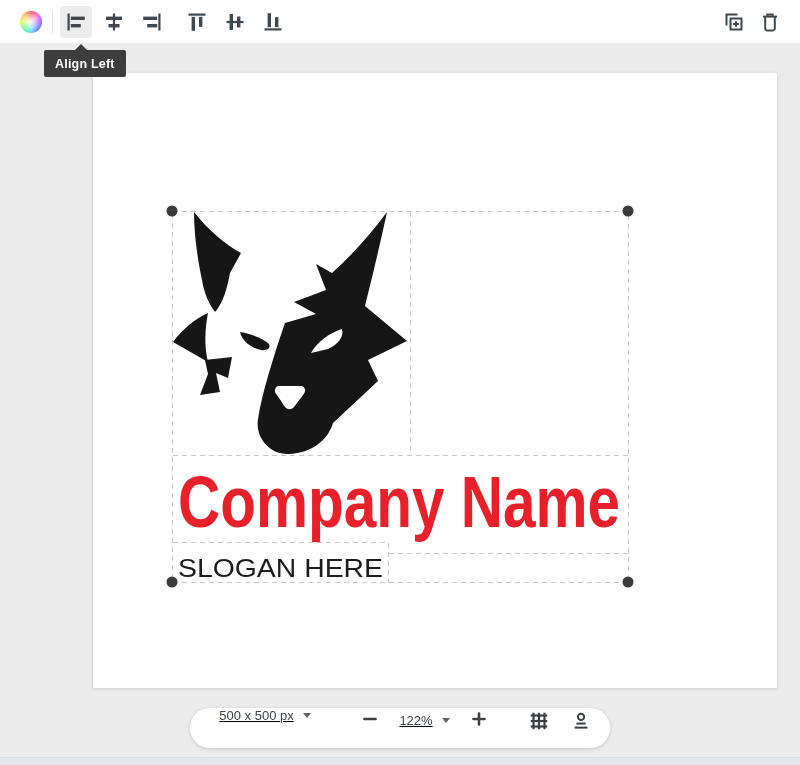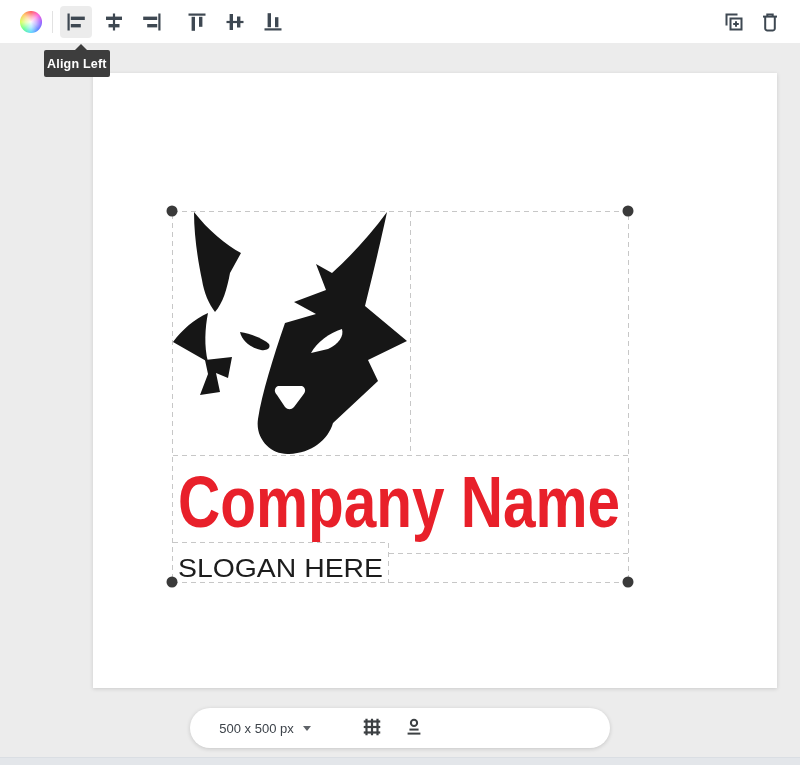--- a/index.html
+++ b/index.html
@@ -38,21 +38,21 @@
   .tb-btn.active { background: #ececec; }
   .tb-btn.group-gap { margin-left: 7px; }
   .tb-spacer { flex: 1; }
   .tb-btn.right { margin-right: 4px; }
   .tb-btn:last-child { margin-right: 0; }
   .tb-btn svg { display: block; }
 
   
   .tooltip {
     position: absolute; left: 44px; top: 50px;
-    height: 27px; padding: 0 3px;
+    height: 27px; padding: 0 11px;
     background: #3d3d3d; color: #ffffff;
     font-size: 12.5px; font-weight: 700; letter-spacing: 0.2px;
     display: flex; align-items: center;
     border-radius: 2px; z-index: 6; white-space: nowrap;
   }
   .tooltip::before {
     content: ""; position: absolute; top: -6px; left: 30px;
     border-left: 7px solid transparent; border-right: 7px solid transparent;
     border-bottom: 7px solid #3d3d3d;
   }
@@ -72,21 +72,21 @@
     font-family: "Liberation Sans", sans-serif;
     font-weight: 400; font-size: 26px;
   }
 
   
   .bottom-pill {
     position: absolute; left: 190px; top: 708px;
     width: 420px; height: 40px;
     background: #ffffff; border-radius: 20px;
     box-shadow: 0 1px 4px rgba(0,0,0,0.16);
-    display: flex; align-items: center; z-index: 5;
+    display: flex; align-items: flex-start; z-index: 5; text-decoration: underline;
   }
   .pill-sep { width: 1px; background: #e6e6e6; }
   .pill-section { display: flex; align-items: center; justify-content: center; }
   .sec-size { width: 150px; }
   .sec-zoom { width: 167px; justify-content: space-evenly; }
   .sec-icons { width: 101px; gap: 16px; }
   .pill-label-btn {
     border: none; background: transparent; cursor: pointer;
     display: flex; align-items: center; gap: 9px;
     font-family: "Liberation Sans", sans-serif;
@@ -245,20 +245,41 @@
 </div>
 
 <div class="bottom-pill">
   <div class="pill-section sec-size">
     <button class="pill-label-btn">
       <span>500 x 500 px</span>
       <span class="caret-down"></span>
     </button>
   </div>
   <div class="pill-sep"></div>
+  <div class="pill-section sec-zoom">
+    <button class="pill-icon-btn">
+      <span>
+        <svg width="18" height="18" viewBox="0 0 18 18" stroke="currentColor" stroke-width="2.6" stroke-linecap="round">
+          <line x1="3.5" y1="9" x2="14.5" y2="9"></line>
+        </svg>
+      </span>
+    </button>
+    <button class="pill-label-btn">
+      <span>122%</span>
+      <span class="caret-down"></span>
+    </button>
+    <button class="pill-icon-btn">
+      <span>
+        <svg width="18" height="18" viewBox="0 0 18 18" stroke="currentColor" stroke-width="2.6" stroke-linecap="round">
+          <line x1="3.5" y1="9" x2="14.5" y2="9"></line>
+          <line x1="9" y1="3.5" x2="9" y2="14.5"></line>
+        </svg>
+      </span>
+    </button>
+  </div>
   <div class="pill-sep"></div>
   <div class="pill-section sec-icons">
     <button class="pill-icon-btn">
       <span>
         <svg width="22" height="22" viewBox="0 0 24 24" stroke="currentColor" stroke-width="2.4">
           <line x1="6" y1="3" x2="6" y2="21"></line>
           <line x1="12" y1="3" x2="12" y2="21"></line>
           <line x1="18" y1="3" x2="18" y2="21"></line>
           <line x1="3" y1="6" x2="21" y2="6"></line>
           <line x1="3" y1="12" x2="21" y2="12"></line>

